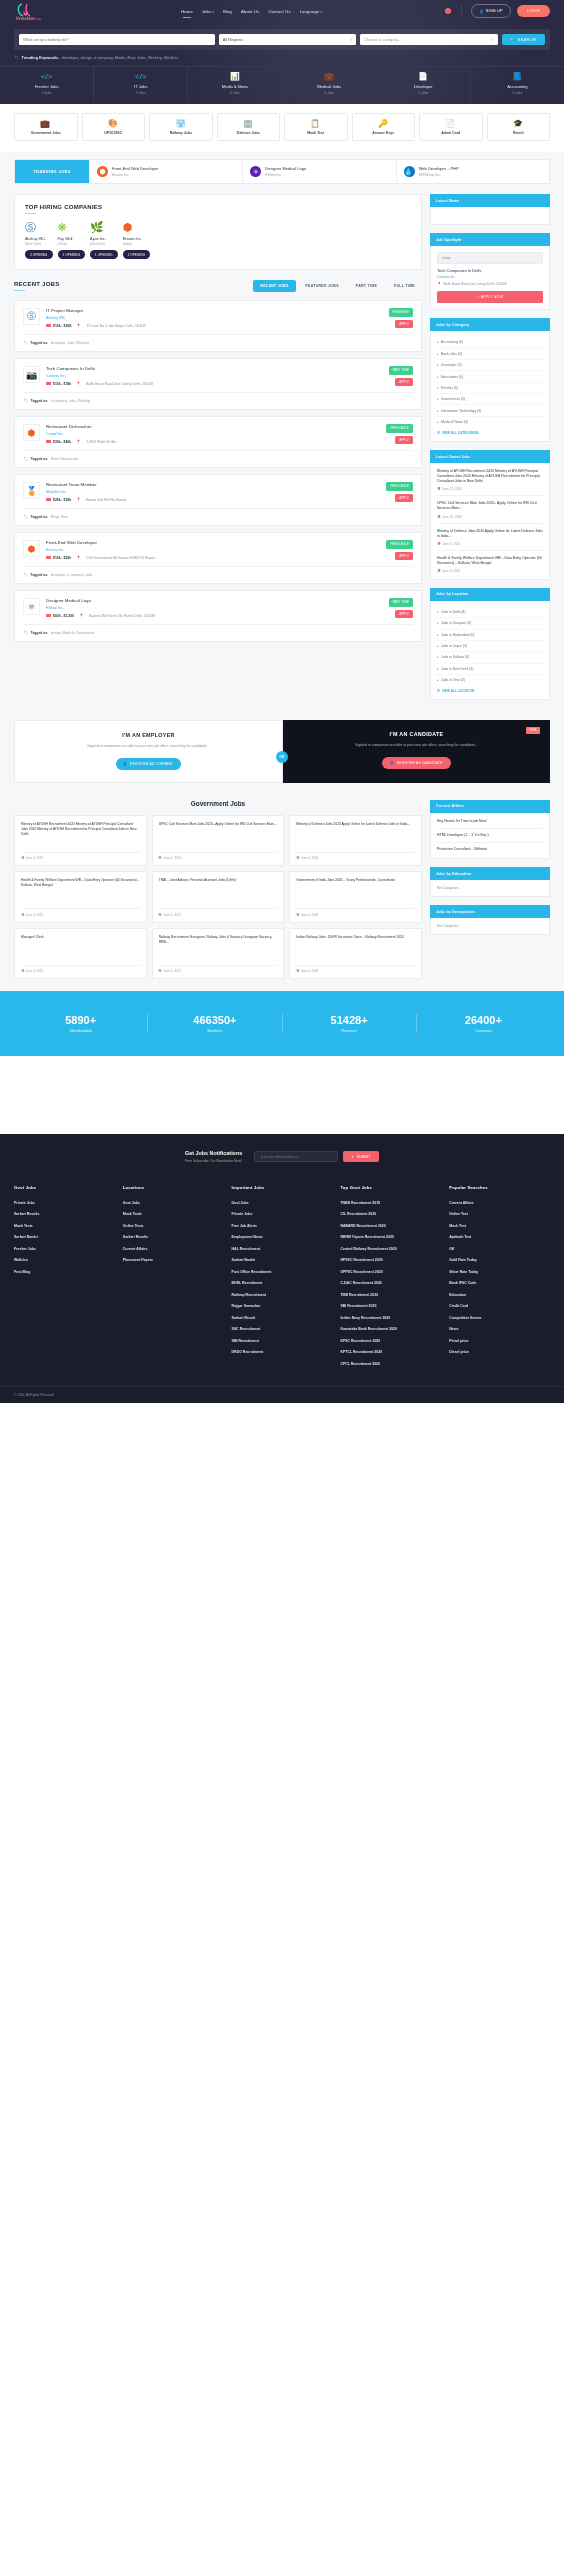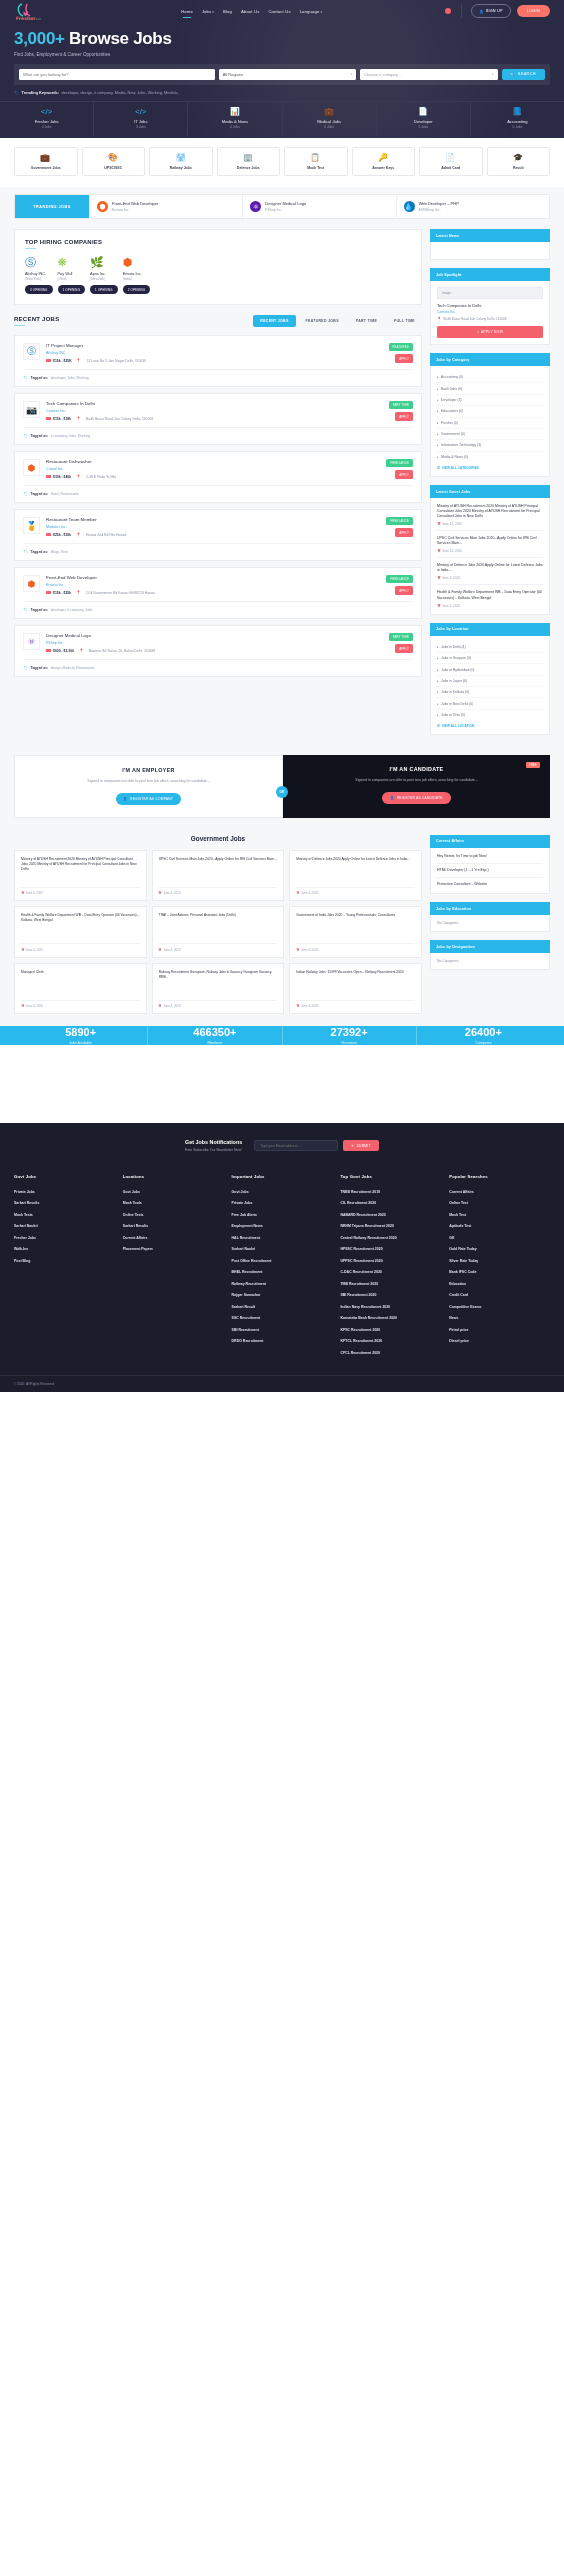--- a/index.html
+++ b/index.html
@@ -159,21 +159,21 @@
   
   .govsec{background:#f6f7f9;padding:7px 14px 12px;display:flex;gap:8px;align-items:flex-start;}
   .govleft{flex:1;min-width:0;}
   .govttl{text-align:center;font-size:6.4px;font-weight:bold;color:#222839;margin-bottom:8px;}
   .govgrid{display:flex;flex-wrap:wrap;gap:5px;}
   .govcard{width:calc(33.333% - 3.34px);background:#fff;border:.5px solid #e9ebef;padding:6px 6px 5px;}
   .govcard .gt{font-size:3.3px;color:#2b3140;line-height:1.5;min-height:26px;}
   .govcard .gd{font-size:3px;color:#9aa3b8;border-top:.4px solid #f0f1f4;padding-top:3.5px;margin-top:4px;}
 
   
-  .stats{background:#2ab9ec;display:flex;padding:0 14px;align-items:center;}
+  .stats{background:#2ab9ec;display:flex;padding:23px 14px;align-items:center;}
   .stat{flex:1;text-align:center;border-right:.5px solid rgba(255,255,255,.28);}
   .stat:last-child{border-right:none;}
   .stat .v{font-size:11px;font-weight:bold;color:#fff;}
   .stat .l{font-size:3.6px;color:#e4f6fd;margin-top:3px;}
 
   .gapwhite{height:78px;background:#fff;}
 
   
   .foot{background:#1b1d2b;}
   .news{padding:16px 14px;display:flex;align-items:center;justify-content:center;gap:12px;}
@@ -225,26 +225,20 @@
 
       <div class="authgrp">
         <div class="btn-signup">
           <span>👤</span>
           <span>SIGN UP</span>
         </div>
         <div class="btn-login">LOGIN</div>
       </div>
     </div>
 
-    <div class="hero-body">
-      <h1 class="hero-title">
-        <span class="num">3,000+</span><span> Browse Jobs</span>
-      </h1>
-      <div class="hero-sub">Find Jobs, Employment &amp; Career Opportunities</div>
-    </div>
 
     <div class="searchbox">
       <input placeholder="What are you looking for?" style="">
       <div class="sel">
         <span>All Regions</span>
         <span class="arw">▾</span>
       </div>
       <div class="sel">
         <span style="color:#9aa0ae">Choose a category...</span>
         <span class="arw">▾</span>
@@ -793,21 +787,21 @@
   <div class="stats">
     <div class="stat">
       <div class="v">5890+</div>
       <div class="l">Jobs Available</div>
     </div>
     <div class="stat">
       <div class="v">466350+</div>
       <div class="l">Members</div>
     </div>
     <div class="stat">
-      <div class="v">27392+</div>
+      <div class="v">51428+</div>
       <div class="l">Resumes</div>
     </div>
     <div class="stat">
       <div class="v">26400+</div>
       <div class="l">Compaies</div>
     </div>
   </div>
 
   <div class="gapwhite"></div>
 

